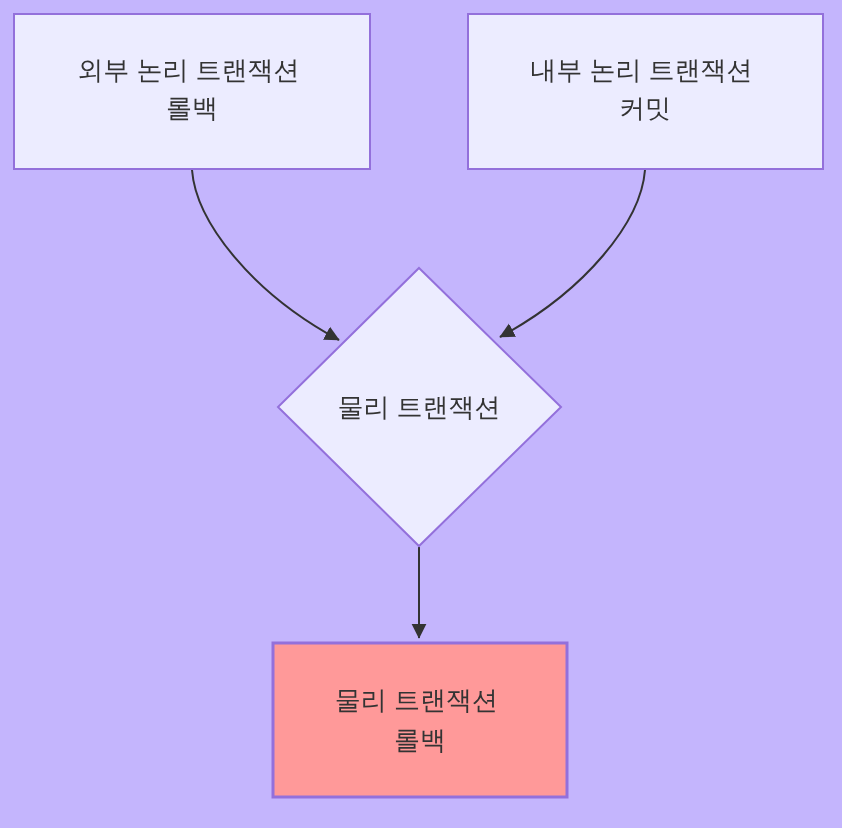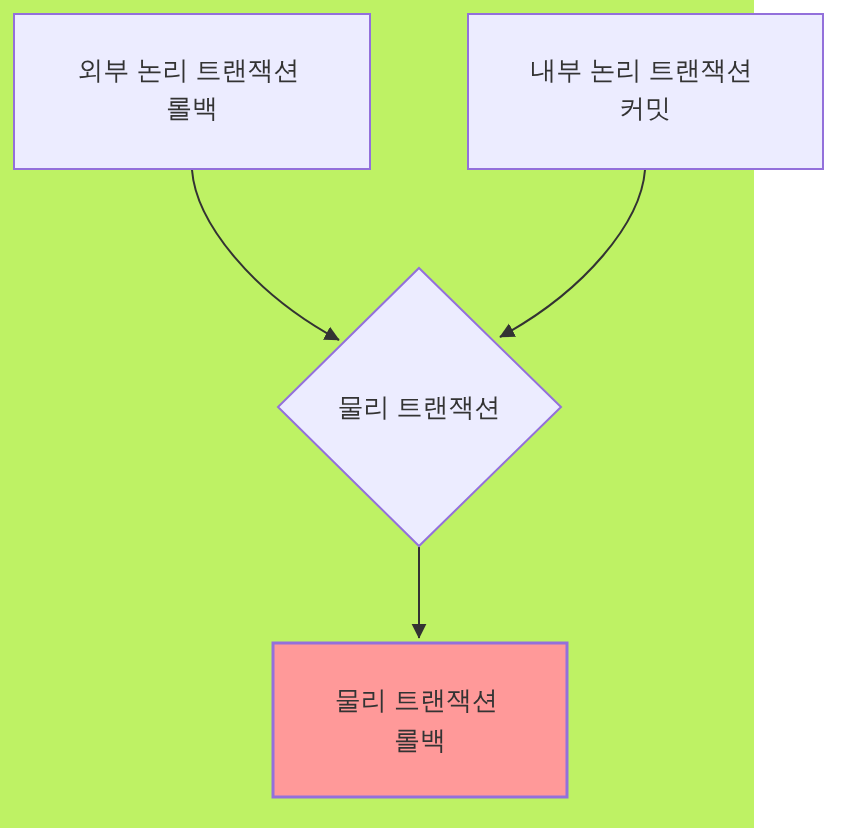--- a/index.html
+++ b/index.html
@@ -2,23 +2,23 @@
 <html><head>
 <meta charset="utf-8">
 <style>
   html, body {
     margin: 0;
     padding: 0;
     background: #ffffff;
   }
   .canvas {
     position: relative;
-    width: 754px;
+    width: 842px;
     height: 828px;
-    background: #bef264;
+    background: #c4b5fd;
     font-family: "Liberation Sans", "DejaVu Sans", sans-serif;
   }
   svg { display: block; }
   .node-rect {
     fill: #ECECFF;
     stroke: #9370DB;
     stroke-width: 2px;
   }
   .node-diamond {
     fill: #ECECFF;

